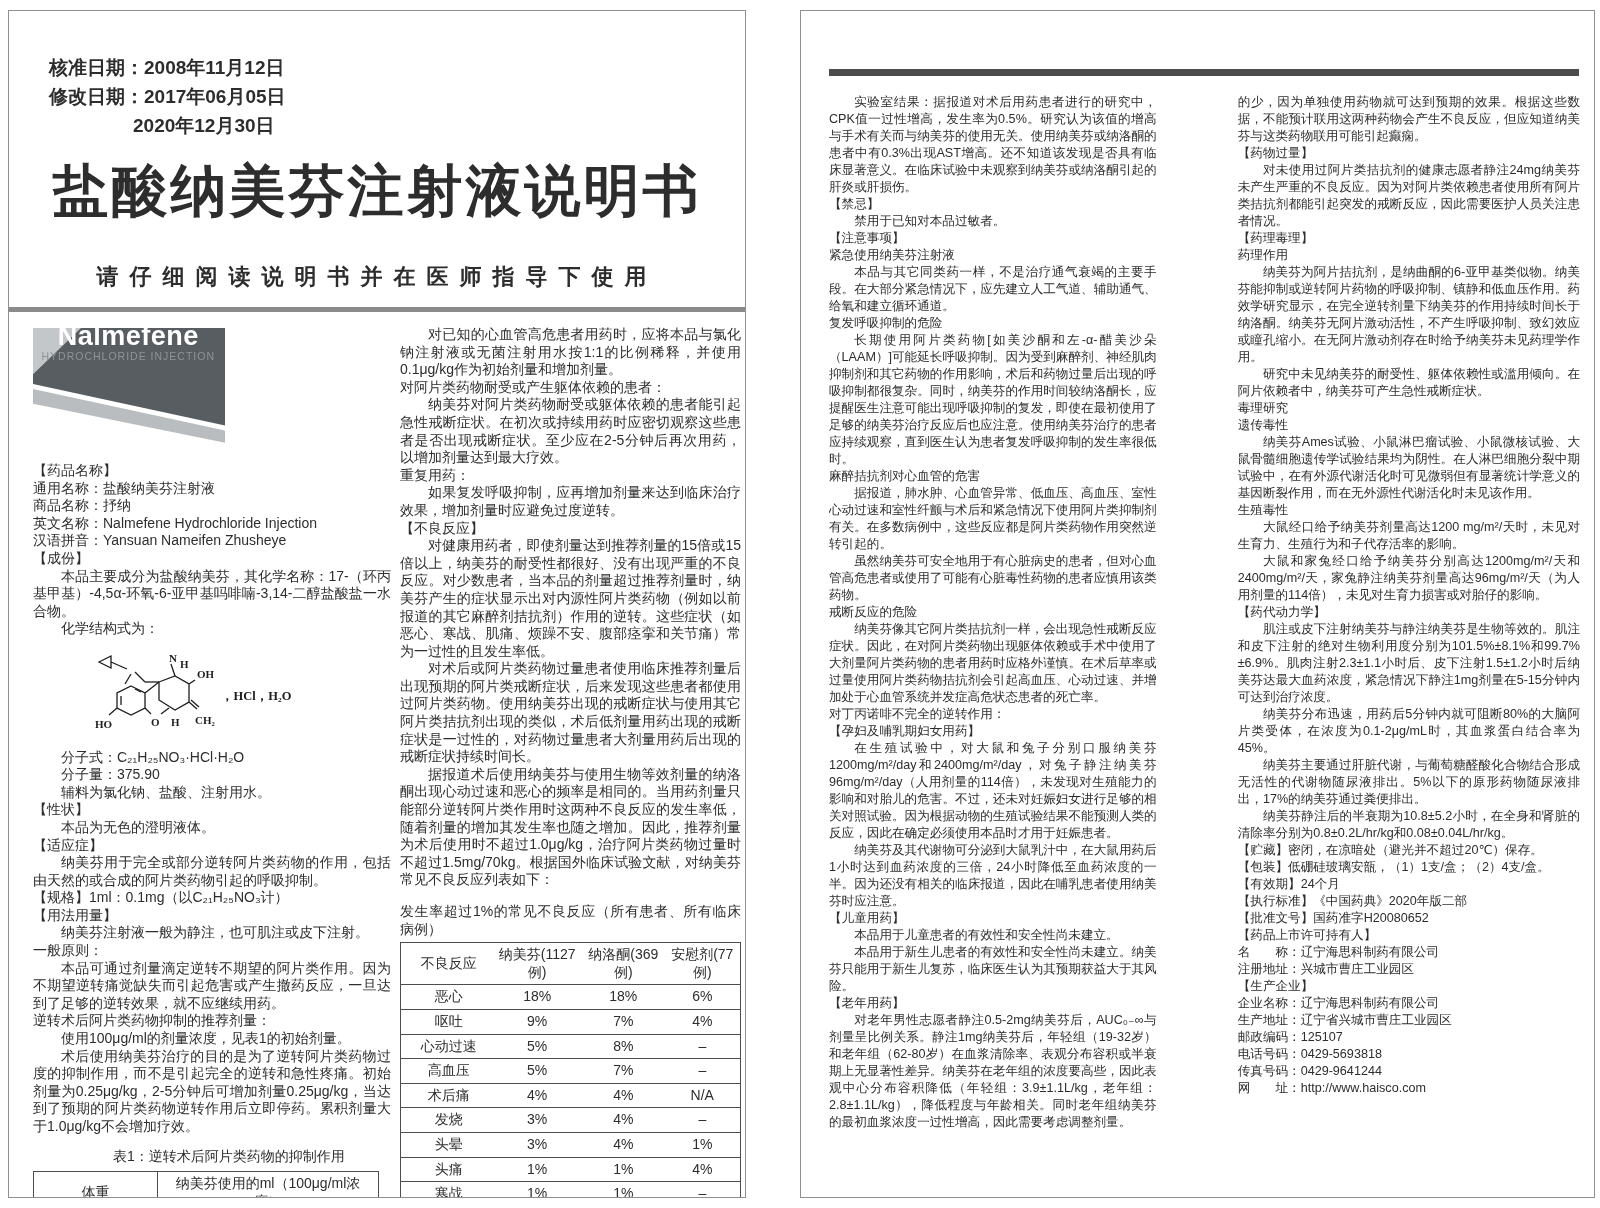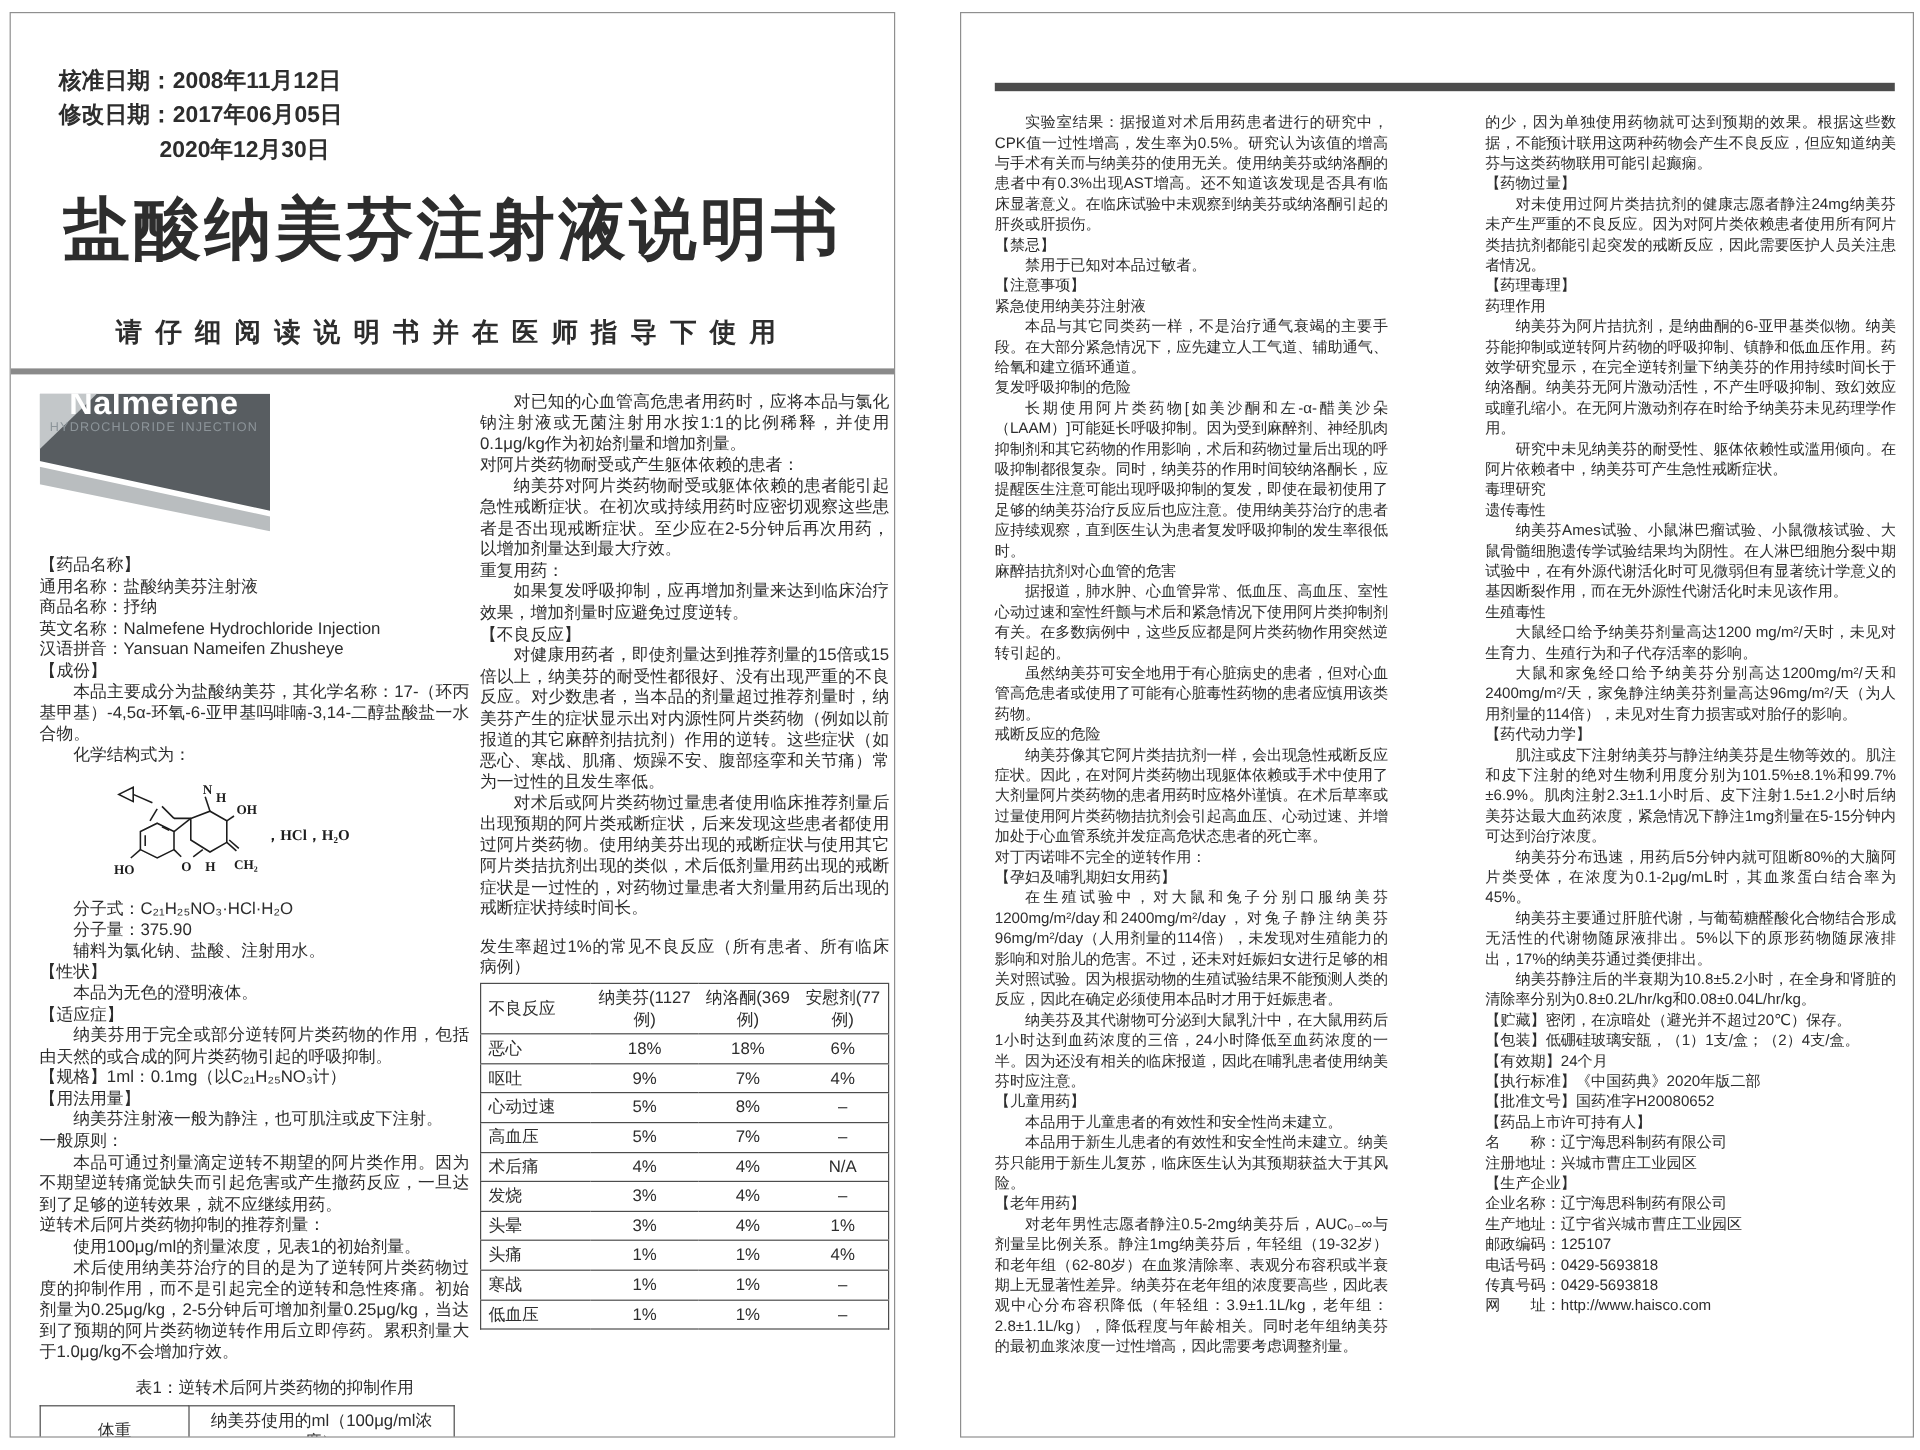--- a/index.html
+++ b/index.html
@@ -62,21 +62,21 @@
   table.t1 th, table.t1 td { border:1px solid #4d4d4d; font-weight:normal;
         text-align:center; padding:3px 4px; height:21px; }
   table.t1 th:first-child, table.t1 td:first-child { width:124px; }
 
   
   .t2cap { margin:14px 0 4px 0; }
   table.t2 { border-collapse:collapse; width:100%; font-size:14px;
              border:1px solid #4d4d4d; }
   table.t2 th, table.t2 td { border-top:1px solid #4d4d4d; font-weight:normal;
              padding:3px 2px; height:21px; text-align:center; }
-  table.t2 th:first-child, table.t2 td:first-child { text-align:left; padding-left:6px; width:92px; }
+  table.t2 th:first-child, table.t2 td:first-child { text-align:center; padding-left:6px; width:92px; }
 
   
   .top-bar { height:7px; background:#4c4c4c; margin:58px 15px 0 28px; }
 </style>
 </head>
 <body>
 
 <div class="page page-left">
   <div class="dates">
     <div class="row">核准日期：2008年11月12日</div>
@@ -178,20 +178,21 @@
     <div class="c12">
       <div>
           <p class="fl fl-p">对已知的心血管高危患者用药时，应将本品与氯化钠注射液或无菌注射用水按1:1的比例稀释，并使用0.1μg/kg作为初始剂量和增加剂量。</p>
           <p class="fl fl-n">对阿片类药物耐受或产生躯体依赖的患者：</p>
           <p class="fl fl-p">纳美芬对阿片类药物耐受或躯体依赖的患者能引起急性戒断症状。在初次或持续用药时应密切观察这些患者是否出现戒断症状。至少应在2-5分钟后再次用药，以增加剂量达到最大疗效。</p>
           <p class="fl fl-n">重复用药：</p>
           <p class="fl fl-p">如果复发呼吸抑制，应再增加剂量来达到临床治疗效果，增加剂量时应避免过度逆转。</p>
           <p class="fl fl-h">【不良反应】</p>
           <p class="fl fl-p">对健康用药者，即使剂量达到推荐剂量的15倍或15倍以上，纳美芬的耐受性都很好、没有出现严重的不良反应。对少数患者，当本品的剂量超过推荐剂量时，纳美芬产生的症状显示出对内源性阿片类药物（例如以前报道的其它麻醉剂拮抗剂）作用的逆转。这些症状（如恶心、寒战、肌痛、烦躁不安、腹部痉挛和关节痛）常为一过性的且发生率低。</p>
           <p class="fl fl-p">对术后或阿片类药物过量患者使用临床推荐剂量后出现预期的阿片类戒断症状，后来发现这些患者都使用过阿片类药物。使用纳美芬出现的戒断症状与使用其它阿片类拮抗剂出现的类似，术后低剂量用药出现的戒断症状是一过性的，对药物过量患者大剂量用药后出现的戒断症状持续时间长。</p>
+          <p class="fl fl-p">据报道术后使用纳美芬与使用生物等效剂量的纳洛酮出现心动过速和恶心的频率是相同的。当用药剂量只能部分逆转阿片类作用时这两种不良反应的发生率低，随着剂量的增加其发生率也随之增加。因此，推荐剂量为术后使用时不超过1.0μg/kg，治疗阿片类药物过量时不超过1.5mg/70kg。根据国外临床试验文献，对纳美芬常见不良反应列表如下：</p>
         </div>
       <p class="fl t2cap">发生率超过1%的常见不良反应（所有患者、所有临床病例）</p>
       <table class="t2">
           <thead>
             <tr>
               <th>不良反应</th>
               <th>纳美芬(1127例)</th>
               <th>纳洛酮(369例)</th>
               <th>安慰剂(77例)</th>
             </tr>
@@ -316,17 +317,17 @@
         <p class="fl fl-n">【执行标准】《中国药典》2020年版二部</p>
         <p class="fl fl-n">【批准文号】国药准字H20080652</p>
         <p class="fl fl-h">【药品上市许可持有人】</p>
         <p class="fl fl-n">名　　称：辽宁海思科制药有限公司</p>
         <p class="fl fl-n">注册地址：兴城市曹庄工业园区</p>
         <p class="fl fl-h">【生产企业】</p>
         <p class="fl fl-n">企业名称：辽宁海思科制药有限公司</p>
         <p class="fl fl-n">生产地址：辽宁省兴城市曹庄工业园区</p>
         <p class="fl fl-n">邮政编码：125107</p>
         <p class="fl fl-n">电话号码：0429-5693818</p>
-        <p class="fl fl-n">传真号码：0429-5693818</p>
+        <p class="fl fl-n">传真号码：0429-9641244</p>
         <p class="fl fl-n">网　　址：http://www.haisco.com</p>
       </div>
   </div>
 </div>
 
 </body></html>

